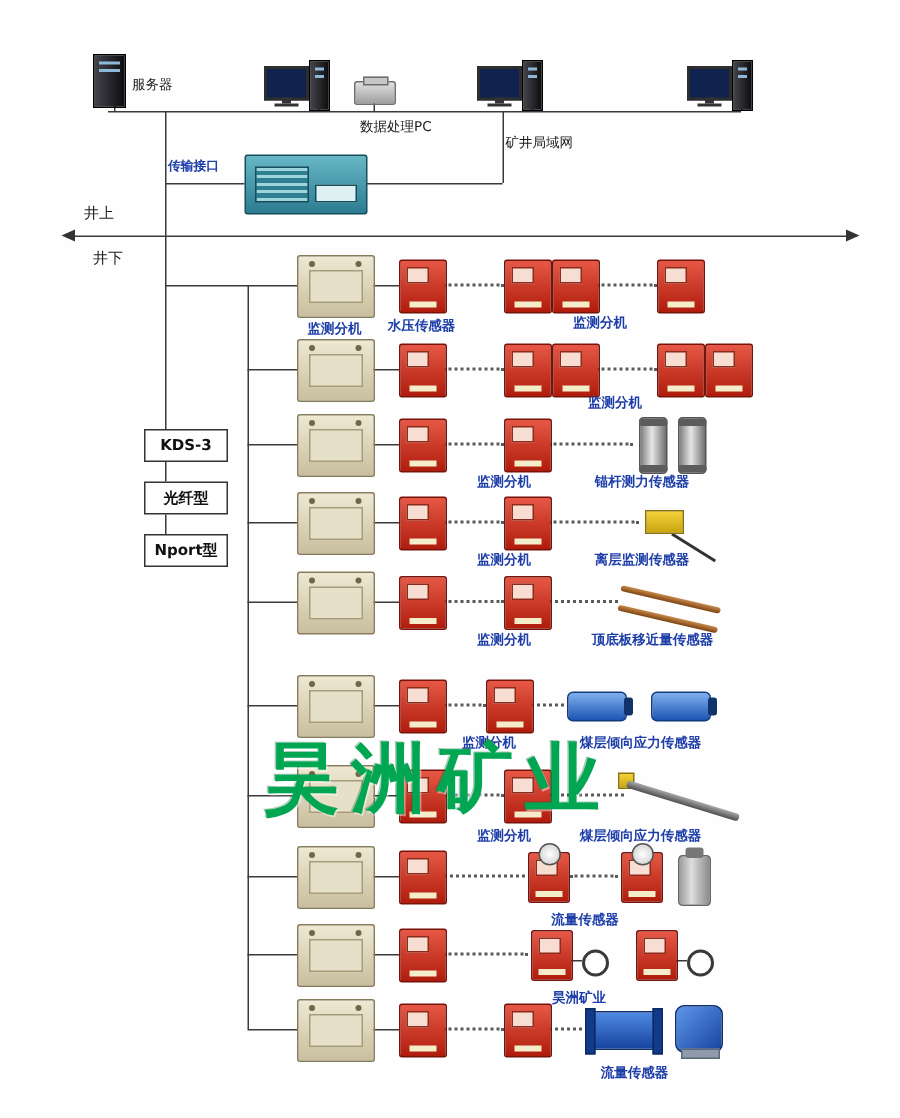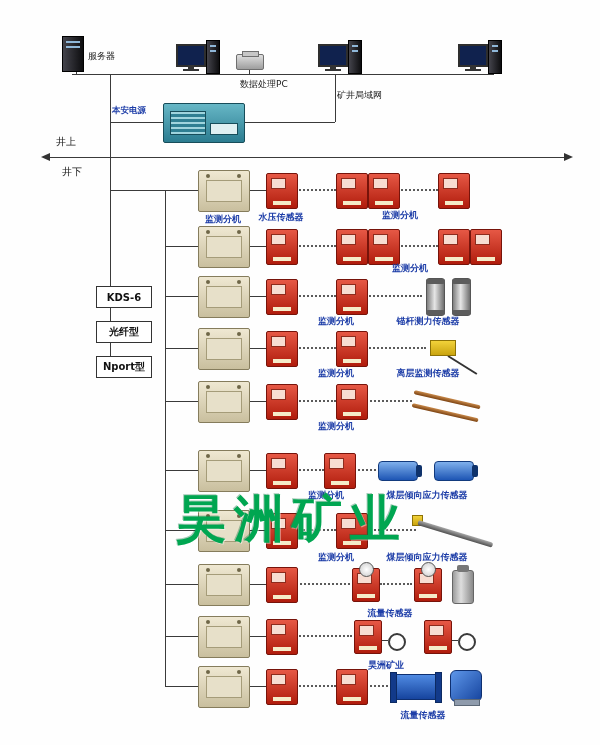--- a/index.html
+++ b/index.html
@@ -105,29 +105,29 @@
   <div class="lbl" style="left:240px;top:78px">数据处理PC</div>
 
   <div class="mon" style="left:318px;top:44px"></div>
   <div class="tower" style="left:348px;top:40px;width:12px;height:32px"></div>
   <div class="lbl" style="left:337px;top:89px">矿井局域网</div>
 
   <div class="mon" style="left:458px;top:44px"></div>
   <div class="tower" style="left:488px;top:40px;width:12px;height:32px"></div>
 
   <div class="tx" style="left:163px;top:103px"></div>
-  <div class="blbl" style="left:112px;top:105px;font-size:8.5px">本安电源</div>
+  <div class="blbl" style="left:112px;top:105px;font-size:8.5px">传输接口</div>
 
   <div class="lbl" style="left:56px;top:135px;font-size:10px">井上</div>
   <div class="hl" style="left:48px;top:157px;width:518px"></div>
   <div class="arrowL" style="left:41px;top:153px"></div>
   <div class="arrowR" style="left:564px;top:153px"></div>
   <div class="lbl" style="left:62px;top:165px;font-size:10px">井下</div>
 
-  <div class="tagbox" style="left:96px;top:286px">KDS-6</div>
+  <div class="tagbox" style="left:96px;top:286px">KDS-3</div>
   <div class="tagbox" style="left:96px;top:321px">光纤型</div>
   <div class="tagbox" style="left:96px;top:356px">Nport型</div>
 
   <div class="hl" style="left:110px;top:190px;width:88px"></div>
   <div class="vl" style="left:165px;top:190px;height:496px"></div>
   <div class="hl" style="left:165px;top:246px;width:33px"></div>
   <div class="hl" style="left:165px;top:296px;width:33px"></div>
   <div class="hl" style="left:165px;top:348px;width:33px"></div>
   <div class="hl" style="left:165px;top:401px;width:33px"></div>
   <div class="hl" style="left:165px;top:470px;width:33px"></div>
@@ -183,20 +183,21 @@
 
   <div class="jbox" style="left:198px;top:381px"></div>
   <div class="hl" style="left:248px;top:401px;width:18px"></div>
   <div class="rbox" style="left:266px;top:384px"></div>
   <div class="dl" style="left:296px;top:400px;width:40px"></div>
   <div class="rbox" style="left:336px;top:384px"></div>
   <div class="dl" style="left:366px;top:400px;width:46px"></div>
   <div class="rod" style="left:414px;top:390px;width:68px;transform:rotate(13deg)"></div>
   <div class="rod" style="left:412px;top:403px;width:68px;transform:rotate(13deg)"></div>
   <div class="blbl" style="left:306px;top:420px;width:60px">监测分机</div>
+  <div class="blbl" style="left:360px;top:420px;width:150px">顶底板移近量传感器</div>
 
   <div class="jbox" style="left:198px;top:450px"></div>
   <div class="hl" style="left:248px;top:470px;width:18px"></div>
   <div class="rbox" style="left:266px;top:453px"></div>
   <div class="dl" style="left:296px;top:469px;width:28px"></div>
   <div class="rbox" style="left:324px;top:453px"></div>
   <div class="dl" style="left:354px;top:469px;width:22px"></div>
   <div class="bcyl" style="left:378px;top:461px"></div>
   <div class="bcyl" style="left:434px;top:461px"></div>
   <div class="blbl" style="left:296px;top:489px;width:60px">监测分机</div>

